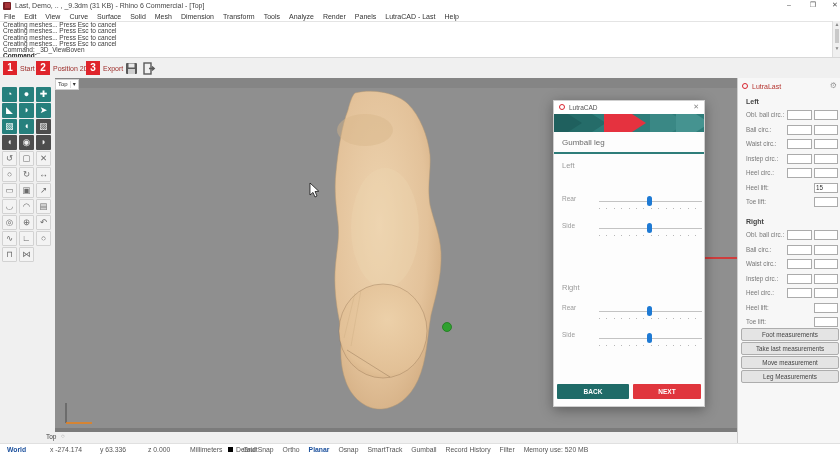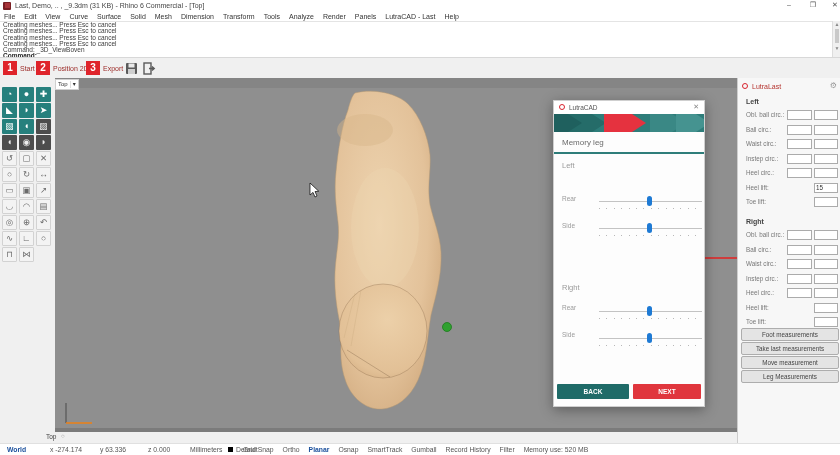--- a/index.html
+++ b/index.html
@@ -315,21 +315,21 @@
       <span id="dlg-close">✕</span>
     </div>
     <svg id="dlg-banner" width="150" height="18" viewBox="0 0 150 18">
       <rect x="0" y="0" width="150" height="18" fill="#2e7d7a"></rect>
       <polygon points="0,0 38,0 52,9 38,18 0,18" fill="#256c69"></polygon>
       <polygon points="0,0 14,0 28,9 14,18 0,18" fill="#1f605e"></polygon>
       <polygon points="96,0 118,0 132,9 118,18 96,18" fill="#3a8885"></polygon>
       <polygon points="122,0 142,0 150,5.2 150,12.8 142,18 122,18" fill="#459390"></polygon>
       <polygon points="50,0 78,0 92,9 78,18 50,18" fill="#e5323f"></polygon>
     </svg>
-    <div id="dlg-heading">Memory leg</div>
+    <div id="dlg-heading">Gumball leg</div>
     <div id="dlg-rule"></div>
     <div id="dlg-body">
         <div class="dlg-section-label" style="top: 60px;">Left</div>
         <div class="slider-label" style="top: 94px;">Rear</div>
         <div class="slider-track" style="top: 100px;">
           <div class="slider-handle" style="left: calc(49% - 2px);"></div>
         </div>
         <div class="slider-ticks" style="top: 107px;"></div>
         <div class="slider-label" style="top: 121px;">Side</div>
         <div class="slider-track" style="top: 127px;">

